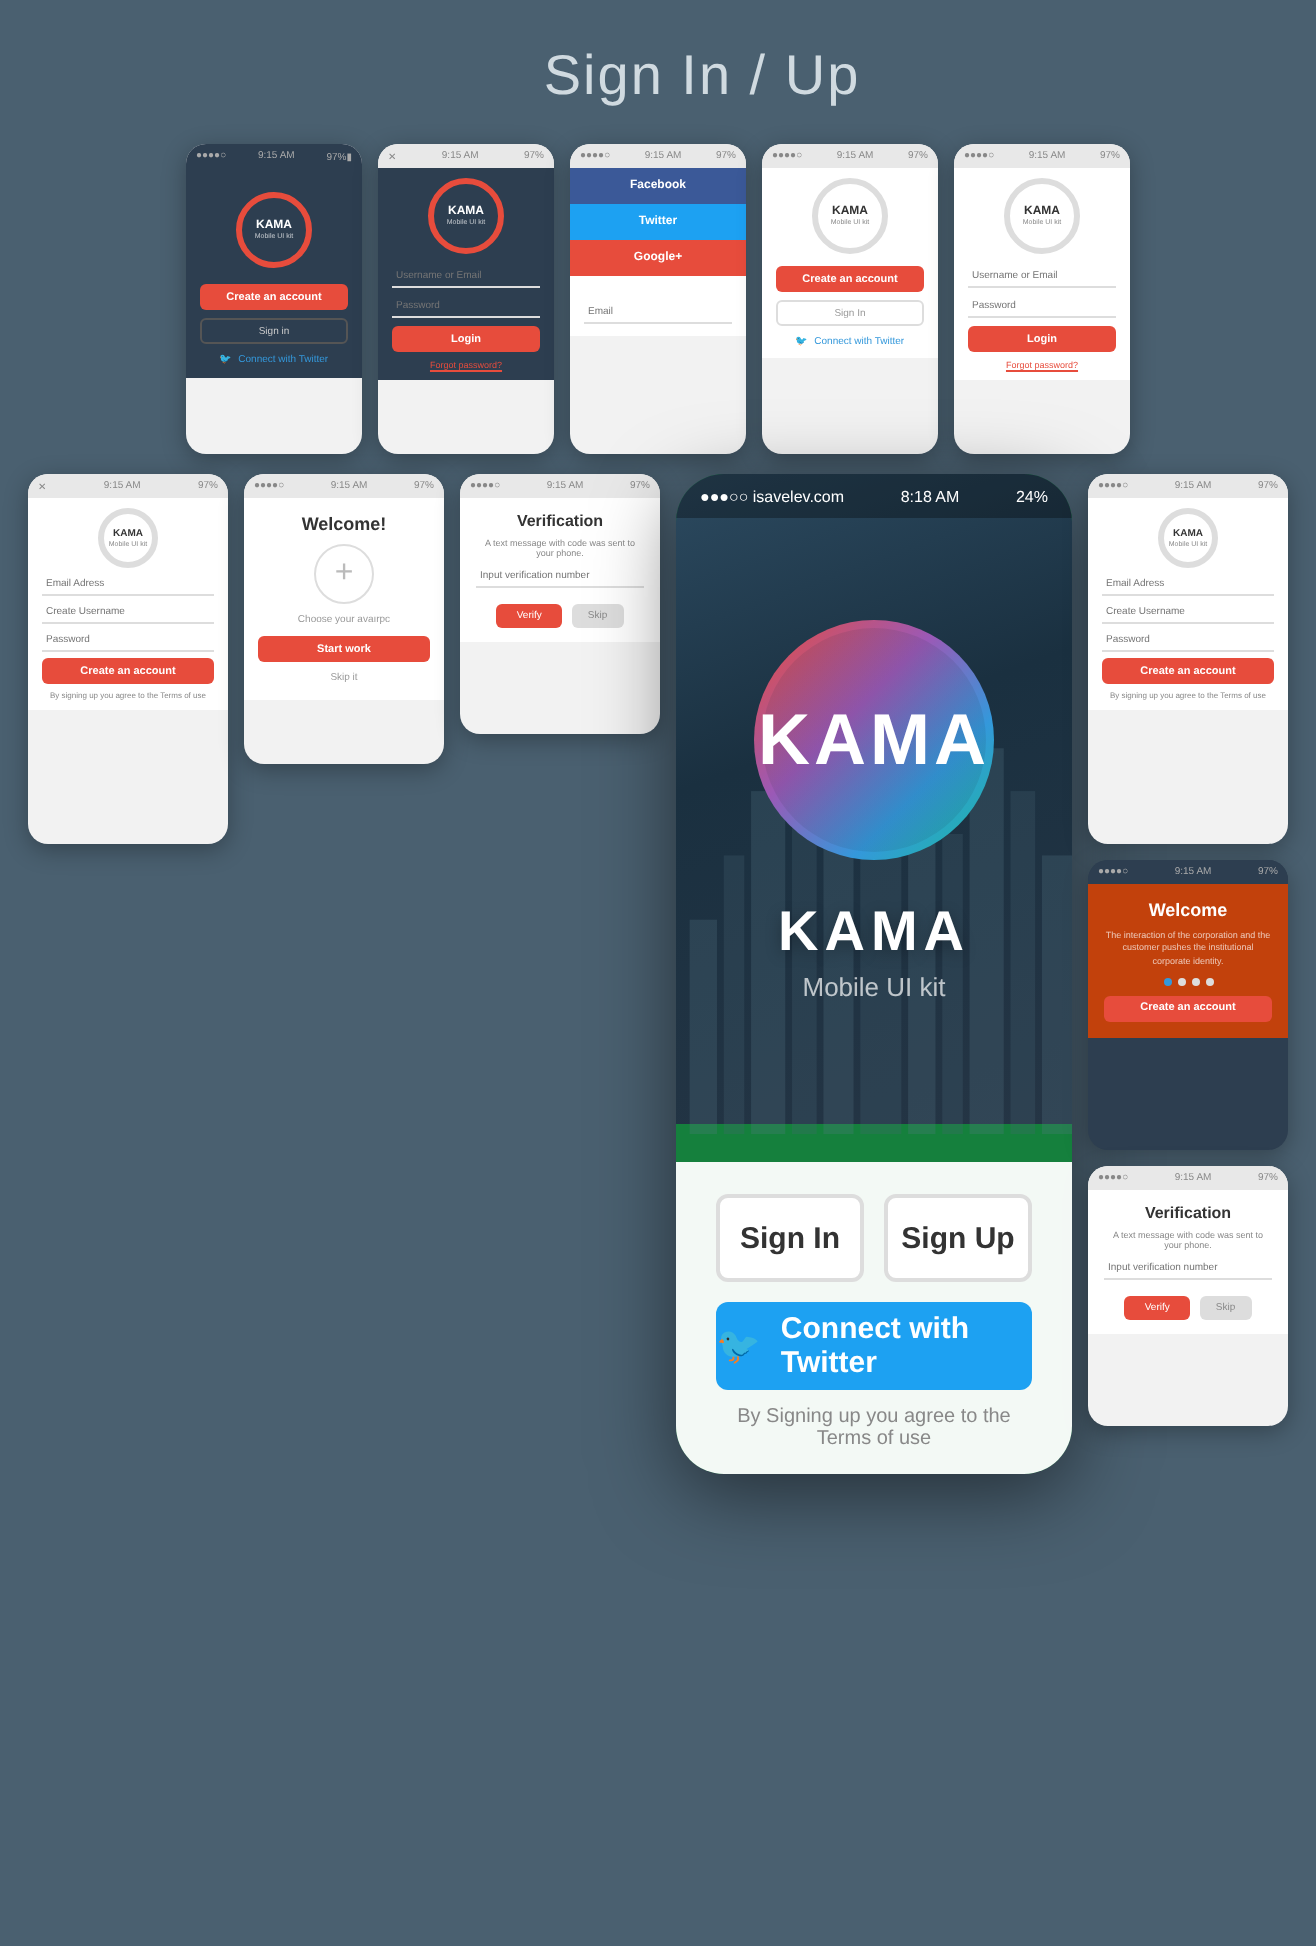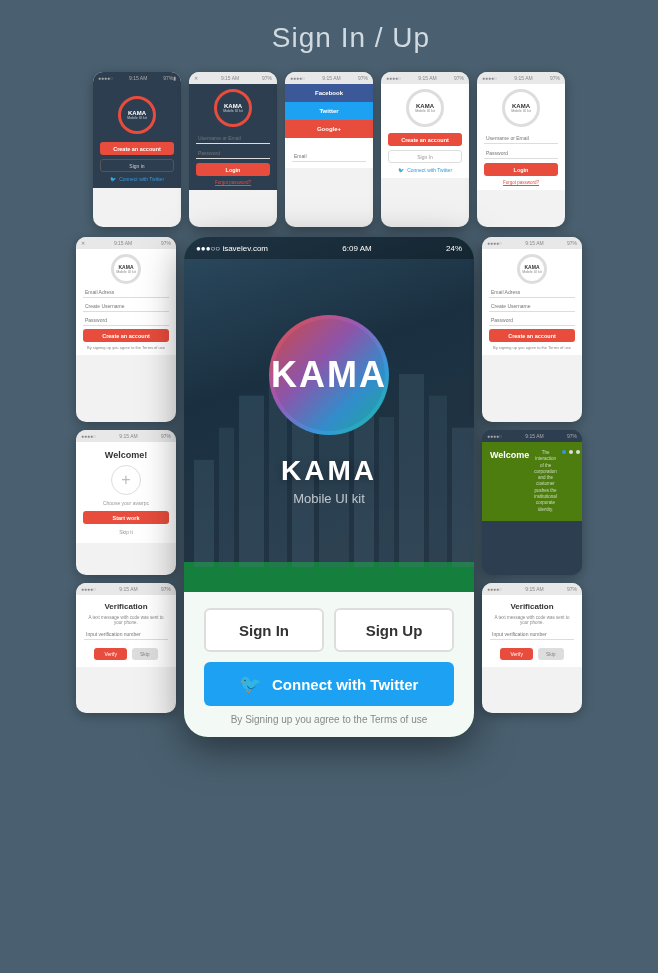--- a/index.html
+++ b/index.html
@@ -511,21 +511,21 @@
       <input class="input-field-sm" placeholder="Password" style="">
       <button class="btn-red-sm">Login</button>
       <div class="forgot-link">Forgot password?</div>
     </div>
   </div>
 
 </div>
 
 <div style="display:flex; gap:8px; padding: 10px 14px; justify-content:center; align-items:flex-start;">
 
-  <div style="display:flex; flex-direction:column; gap:8px;">
+  <div style="display:flex; flex-direction:row; gap:8px;">
 
     <div class="phone" style="width:100px; height:185px;">
       <div class="phone-bar">
         <span>✕</span>
           <span>9:15 AM</span>
           <span>97%</span>
       </div>
       <div style="background:white; padding:5px 7px; display:flex; flex-direction:column; align-items:center; gap:3px; flex:1;">
         <div class="kama-circle kama-circle-light" style="width:30px; height:30px;">
           <div class="kama-text-dark" style="font-size:5px;">KAMA</div>
@@ -585,21 +585,21 @@
       <rect x="135" y="90" width="30" height="190" fill="#4a6878"></rect>
       <rect x="170" y="110" width="20" height="170" fill="#5a7a8a"></rect>
       <rect x="195" y="140" width="15" height="140" fill="#4a6878"></rect>
       <rect x="215" y="100" width="25" height="180" fill="#5a7a8a"></rect>
       <rect x="245" y="120" width="18" height="160" fill="#4a6878"></rect>
       <rect x="268" y="150" width="22" height="130" fill="#5a7a8a"></rect>
     </svg>
 
     <div class="main-phone-status">
       <span>●●●○○ isavelev.com</span>
-      <span>6:09 AM</span>
+      <span>8:18 AM</span>
       <span>24%</span>
     </div>
 
     <div class="main-phone-logo-area">
       <div class="main-kama-circle">
         <div class="main-kama-title">KAMA</div>
       </div>
       <div style="font-size:28px; font-weight:700; color:white; letter-spacing:3px; text-shadow:0 2px 8px rgba(0,0,0,0.3);">KAMA</div>
       <div style="font-size:13px; color:rgba(255,255,255,0.7); margin-top:4px;">Mobile UI kit</div>
     </div>
@@ -637,21 +637,21 @@
         <div style="font-size:4px; color:#888; text-align:center;">By signing up you agree to the Terms of use</div>
       </div>
     </div>
 
     <div class="phone" style="width:100px; height:145px; background:#2d3e50;">
       <div class="phone-bar-dark">
         <span>●●●●○</span>
           <span>9:15 AM</span>
           <span>97%</span>
       </div>
-      <div style="background:#4d7c0f; padding:8px 8px; display:flex; flex-direction:row; gap:5px; flex:1;">
+      <div style="background:#c2410c; padding:8px 8px; display:flex; flex-direction:column; gap:5px; flex:1;">
         <div style="font-size:9px; font-weight:700; color:white; text-align:center;">Welcome</div>
         <div style="font-size:4.5px; color:rgba(255,255,255,0.7); text-align:center; line-height:1.4;">The interaction of the corporation and the customer pushes the institutional corporate identity.</div>
         <div class="dots-row">
           <div class="dot"></div>
           <div class="dot dot-inactive"></div>
           <div class="dot dot-inactive"></div>
           <div class="dot dot-inactive"></div>
         </div>
         <button class="btn-red-sm" style="margin-top:auto;">Create an account</button>
       </div>

